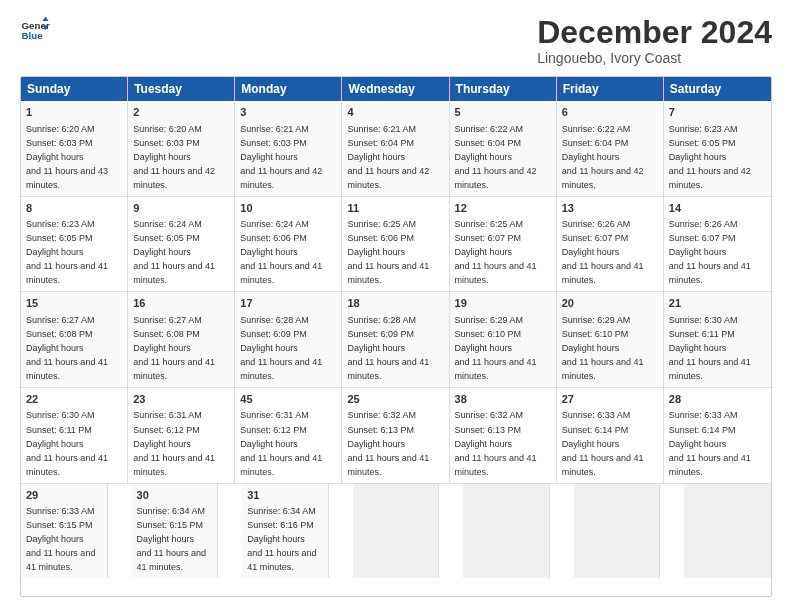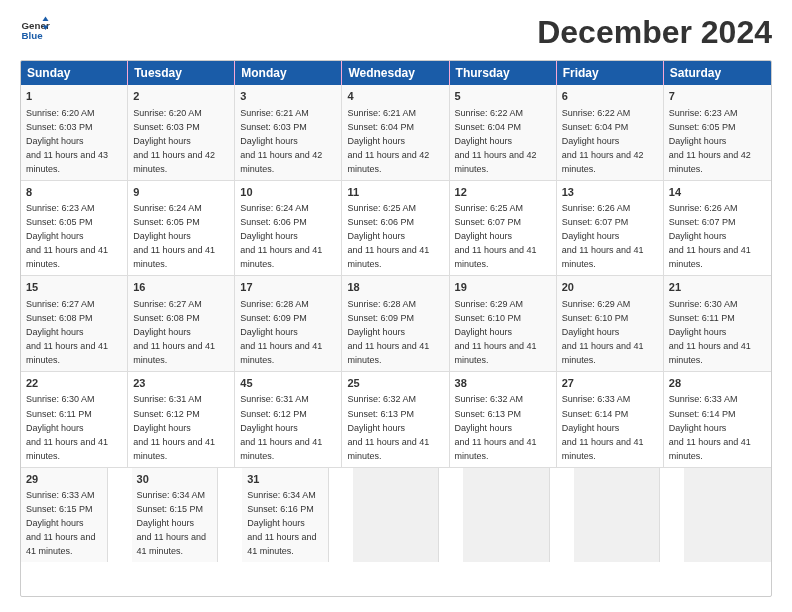--- a/index.html
+++ b/index.html
@@ -109,20 +109,21 @@
     <div class="logo">
       <svg class="logo-icon" viewBox="0 0 40 40">
         <text x="2" y="18" font-size="13" font-weight="bold" fill="#333" font-family="Arial">General</text>
         <text x="2" y="32" font-size="13" font-weight="bold" fill="#1a5ca8" font-family="Arial">Blue</text>
         <polygon points="30,8 38,8 34,2" fill="#1a5ca8"></polygon>
         <polygon points="30,14 38,14 34,20" fill="#1a5ca8"></polygon>
       </svg>
     </div>
     <div class="title-section">
       <div class="main-title">December 2024</div>
+      <div class="subtitle">Lingouebo, Ivory Coast</div>
     </div>
   </div>
 
   <div class="calendar">
     <div class="cal-header">
       <div class="cal-header-cell">Sunday</div>
       <div class="cal-header-cell">Tuesday</div>
       <div class="cal-header-cell">Monday</div>
       <div class="cal-header-cell">Wednesday</div>
       <div class="cal-header-cell">Thursday</div>

